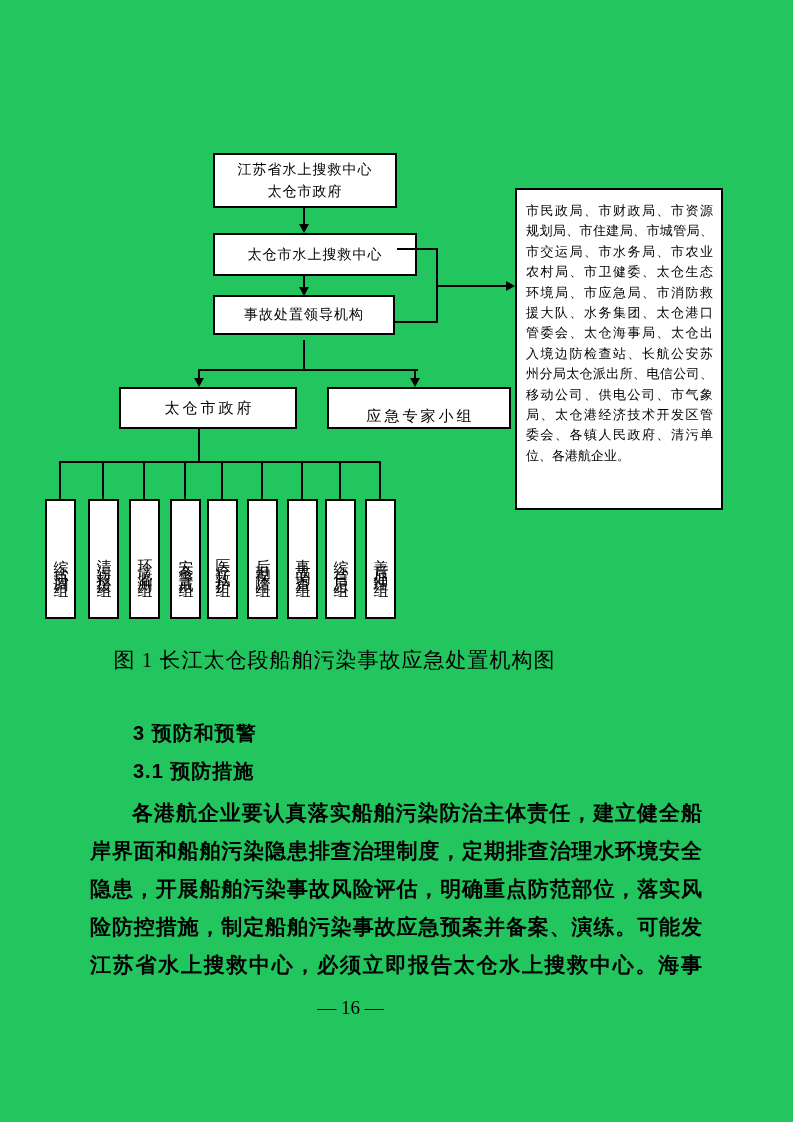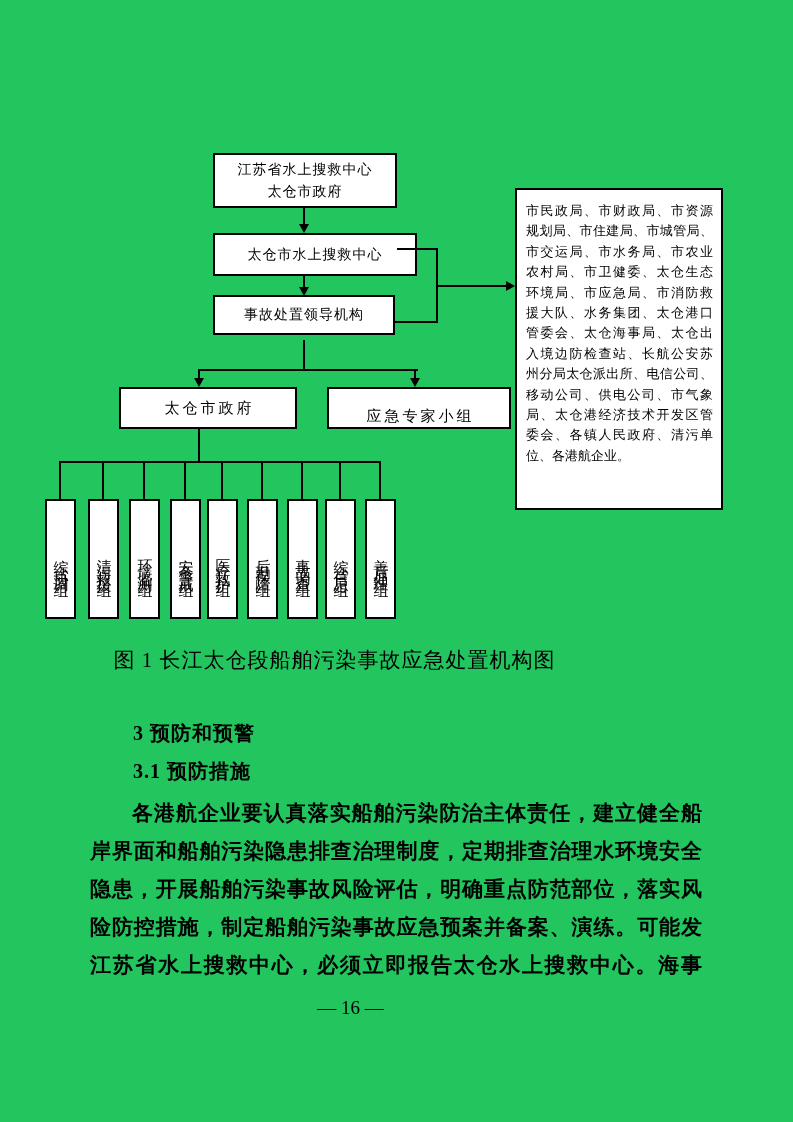--- a/index.html
+++ b/index.html
@@ -43,21 +43,21 @@
     writing-mode:vertical-rl; text-orientation:upright;
     font-size:15px; letter-spacing:6px; padding-top:5px;
   }
   
   .caption {
     position:absolute; left:0; top:645px; width:669px;
     text-align:center; font-size:21px; line-height:30px; letter-spacing:1px;
   }
   .h-sec {
     position:absolute; left:133px; font-size:20px; line-height:28px;
-    font-weight:bold; font-family:Liberation Serif, serif;
+    font-weight:bold; font-family:Liberation Sans, sans-serif;
     letter-spacing:1px;
   }
   .h-sec.one { top:719px; }
   .h-sec.two { top:757px; }
   .para { position:absolute; left:90px; top:794px; width:612px; font-size:21px;font-weight:bold; }
   .bline { height:38px; line-height:38px; text-align:justify; text-align-last:justify; }
   .bline.first { padding-left:42px; }
   .footer {
     position:absolute; left:0; top:998px; width:701px;
     text-align:center; font-size:19px; line-height:20px;

